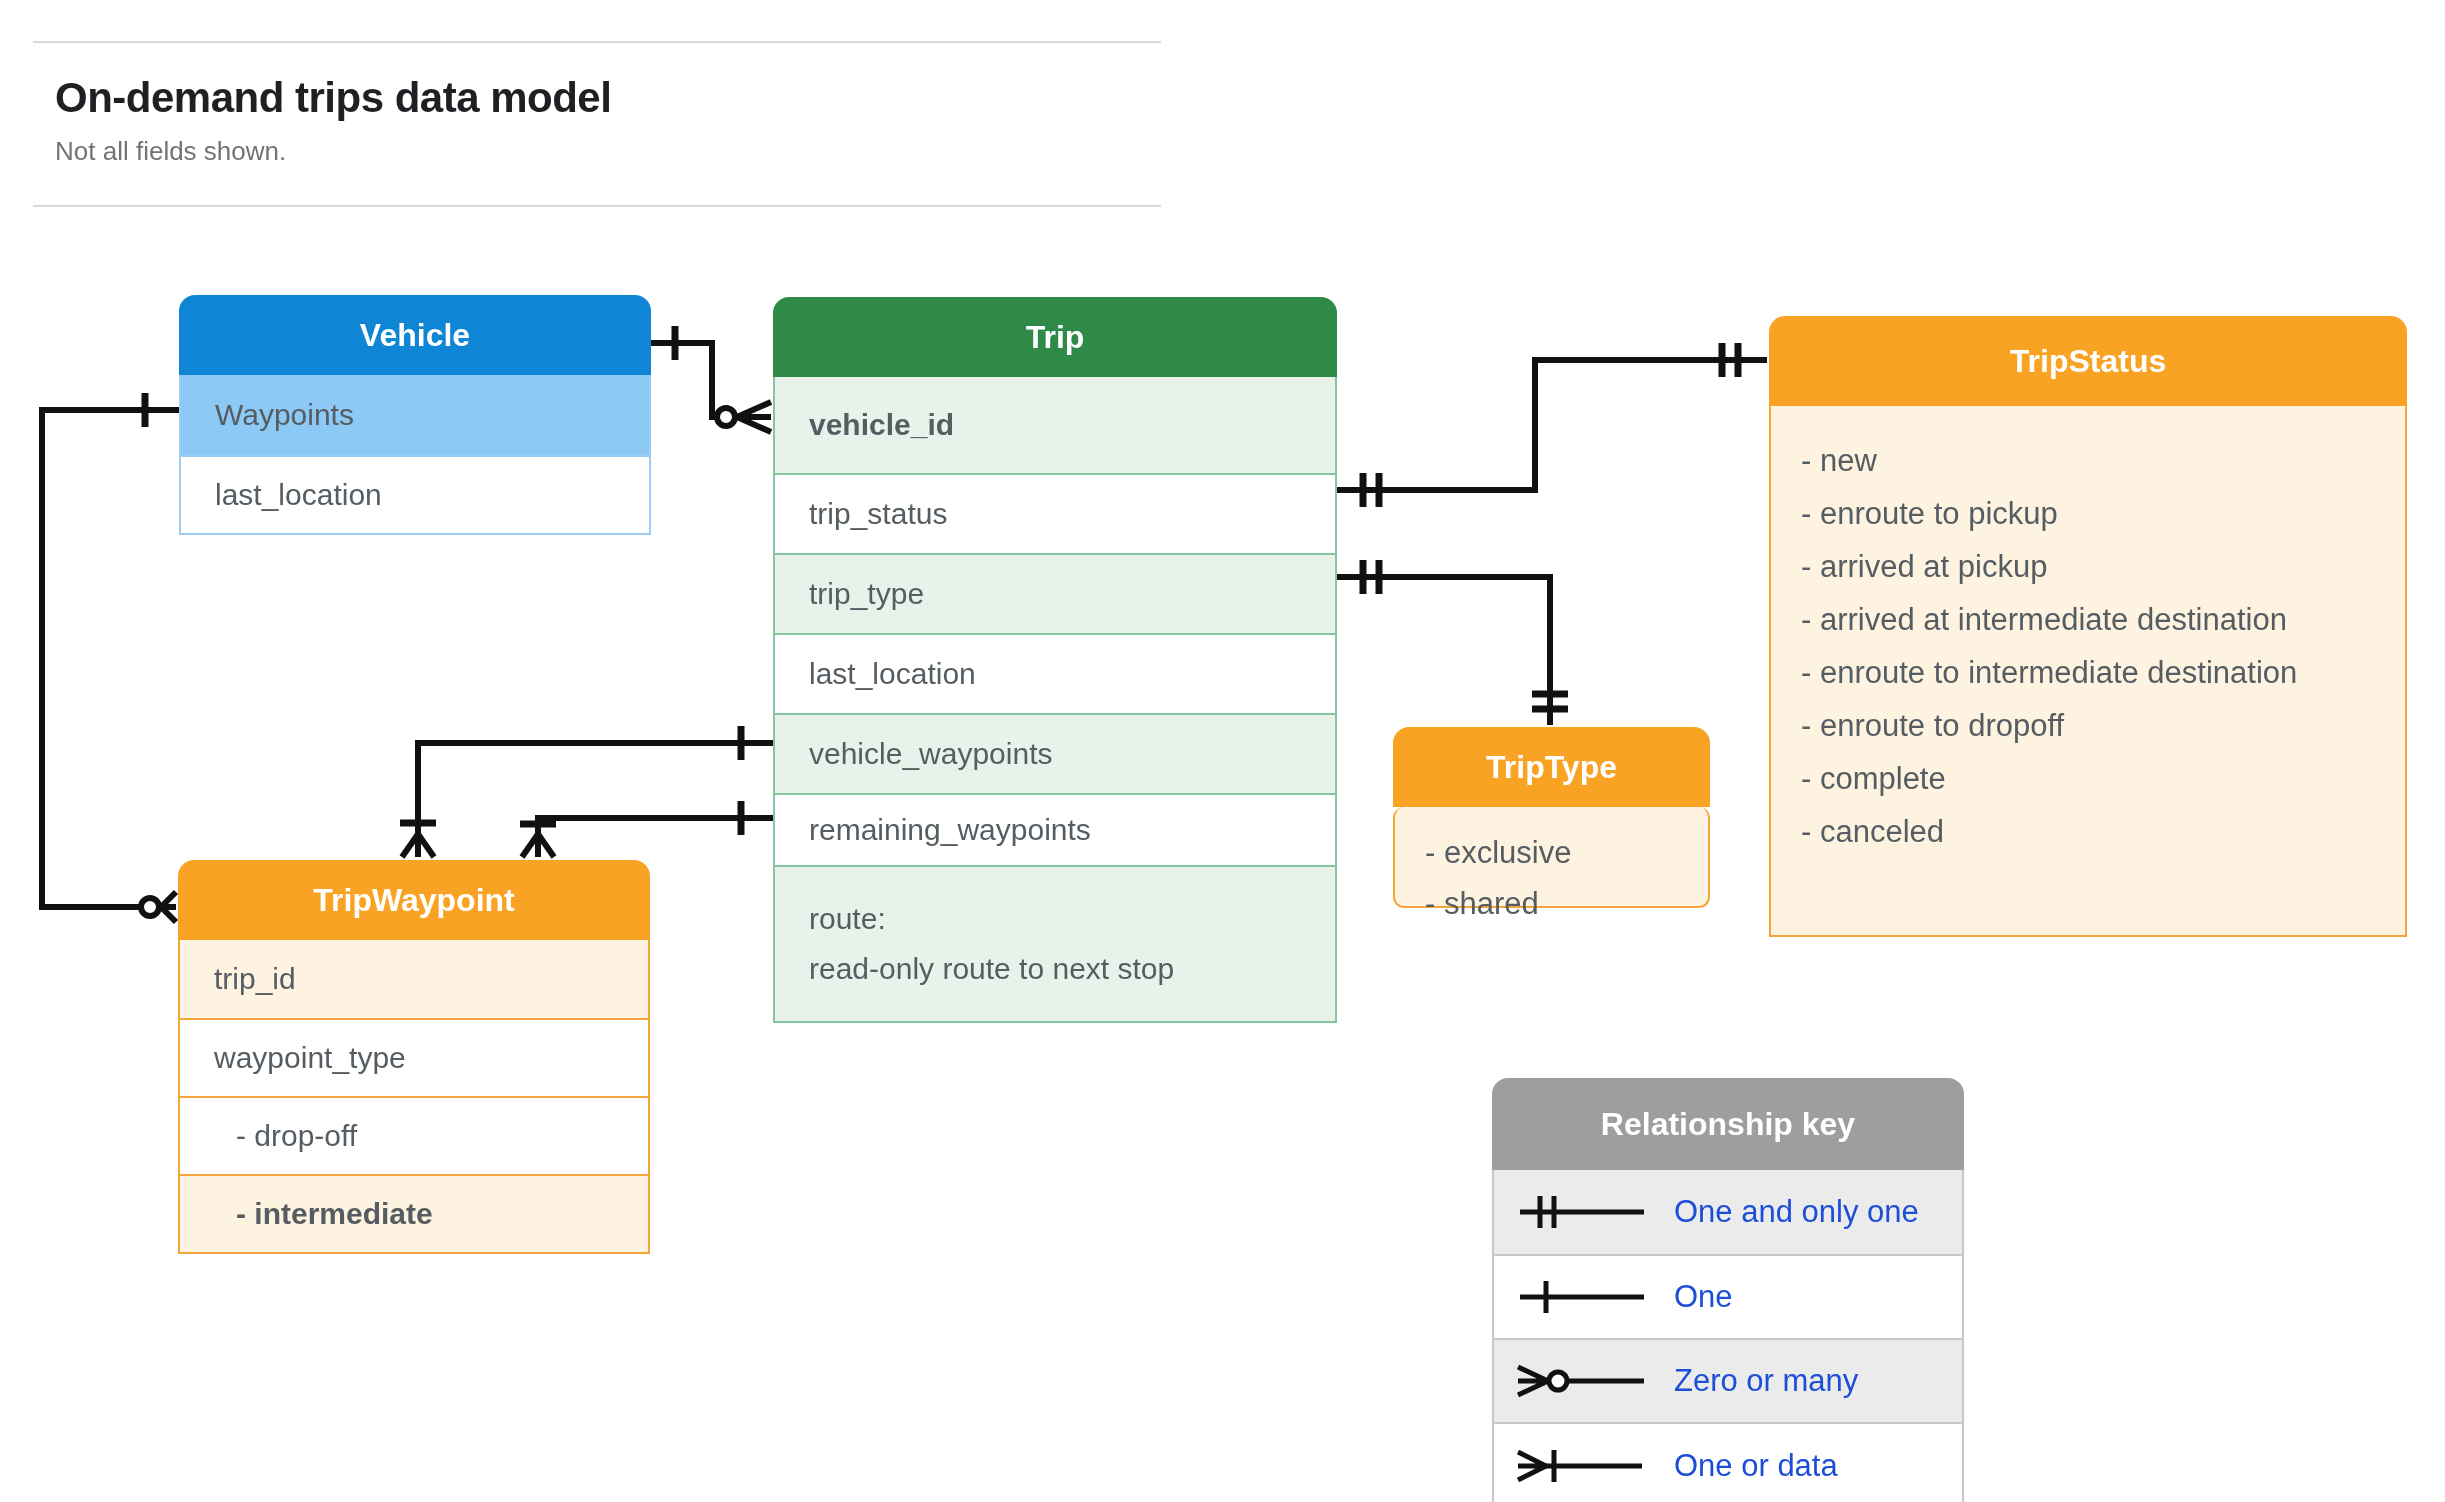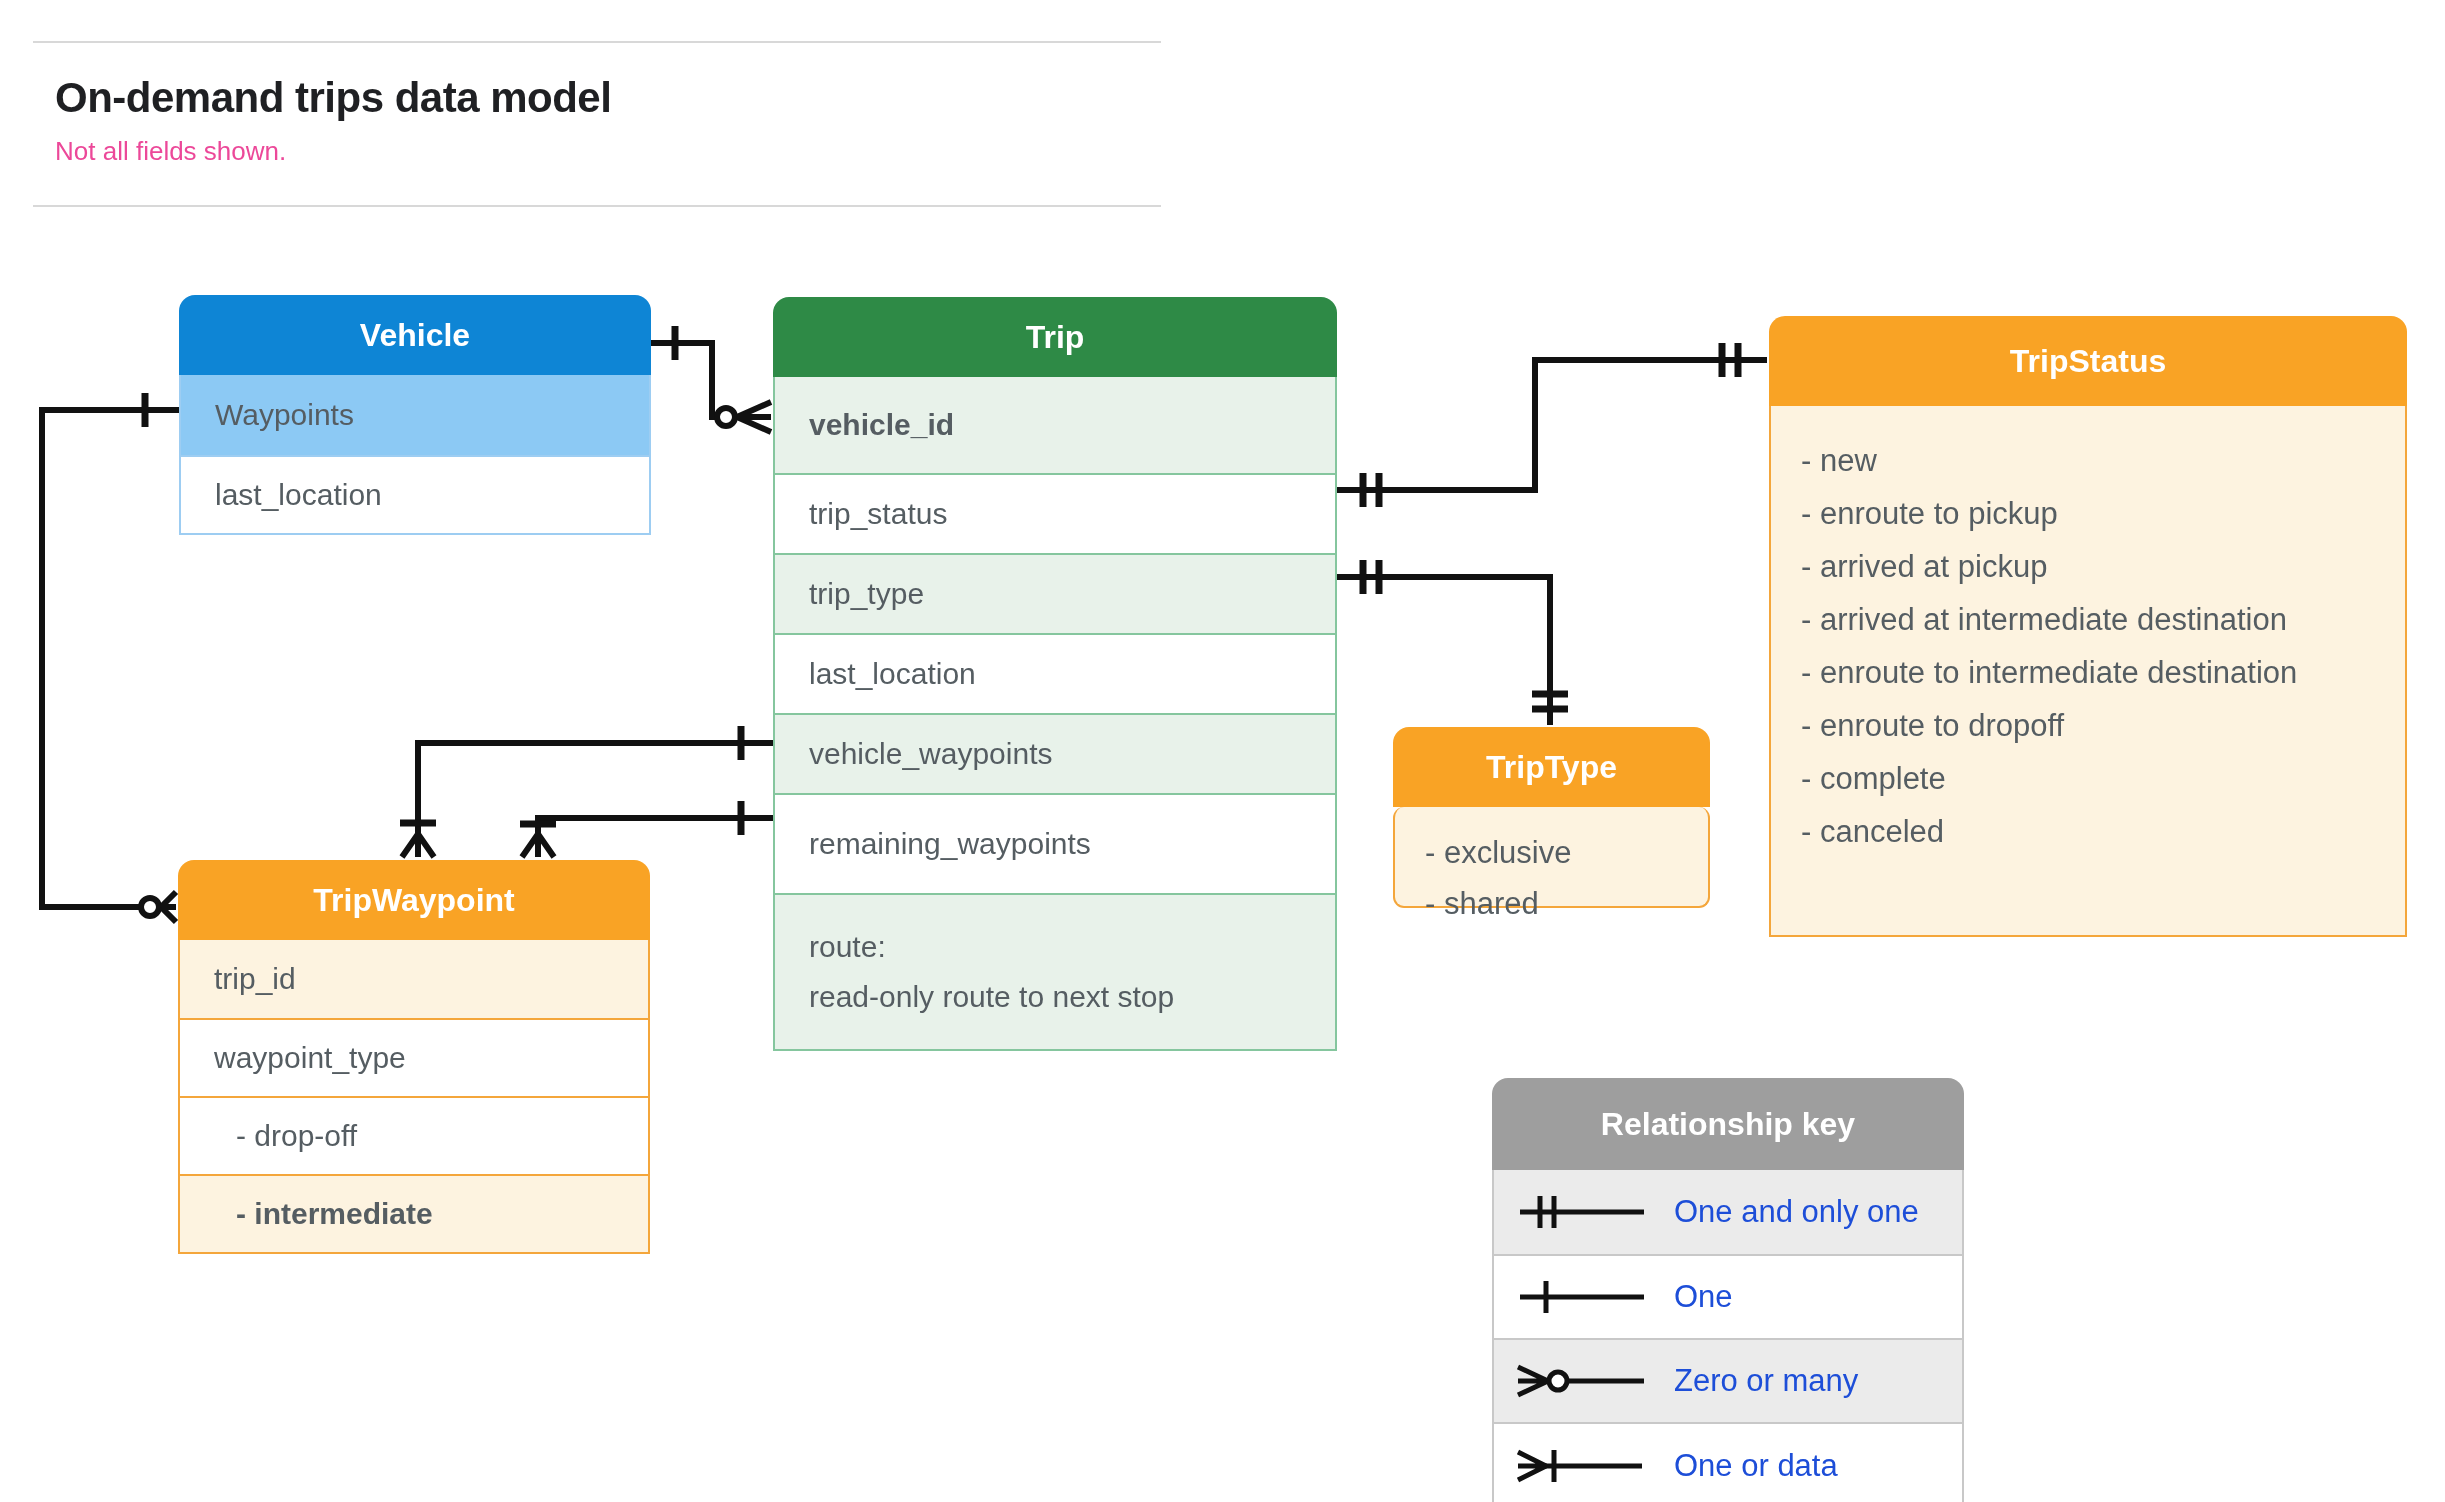--- a/index.html
+++ b/index.html
@@ -2,21 +2,21 @@
 <html><head>
 <meta charset="utf-8">
 <style>
   html,body { margin:0; padding:0; background:#ffffff; }
   .canvas {
     position:relative; width:2445px; height:1502px; background:#ffffff;
     font-family:"Liberation Sans", sans-serif; overflow:hidden;
   }
   .rule { position:absolute; height:2px; background:#d8d8d8; }
   .page-title { position:absolute; left:55px; top:74px; font-size:42px; font-weight:700; color:#1f2023; letter-spacing:-0.5px; }
-  .page-subtitle { position:absolute; left:55px; top:136px; font-size:26px; color:#ec4899; }
+  .page-subtitle { position:absolute; left:55px; top:136px; font-size:26px; color:#737373; }
 
   .entity { position:absolute; }
   .entity-header {
     display:flex; align-items:center; justify-content:center;
     color:#ffffff; font-weight:700; font-size:32px;
     border-radius:16px 16px 0 0; box-sizing:border-box;
   }
   .entity-body { box-sizing:border-box; border-style:solid; border-width:0 2px 2px 2px; }
   .erow { display:flex; align-items:center; font-size:30px; color:#555d62; padding-left:34px; box-sizing:border-box; }
   .erow + .erow { border-top:2px solid; }
@@ -145,21 +145,21 @@
   </div>
 
   <div class="entity trip" style="left:773px; top:297px; width:564px;">
     <div class="entity-header" style="height:80px;">Trip</div>
     <div class="entity-body">
       <div class="erow tint-green" style="height:96px;font-weight:bold;">vehicle_id</div>
       <div class="erow" style="height:80px;">trip_status</div>
       <div class="erow tint-green" style="height:80px;">trip_type</div>
       <div class="erow" style="height:80px;">last_location</div>
       <div class="erow tint-green" style="height:80px;">vehicle_waypoints</div>
-      <div class="erow" style="height:100px;">remaining_waypoints</div>
+      <div class="erow" style="height:72px;">remaining_waypoints</div>
       <div class="erow tint-green route-row" style="height:156px;">
         <span>route:</span>
         <span>read-only route to next stop</span>
       </div>
     </div>
   </div>
 
   <div class="entity orange-tbl" style="left:1769px; top:316px; width:638px;">
     <div class="entity-header" style="height:90px;">TripStatus</div>
     <div class="entity-body enum-body trip-status-body tint-cream" style="height:531px;">

